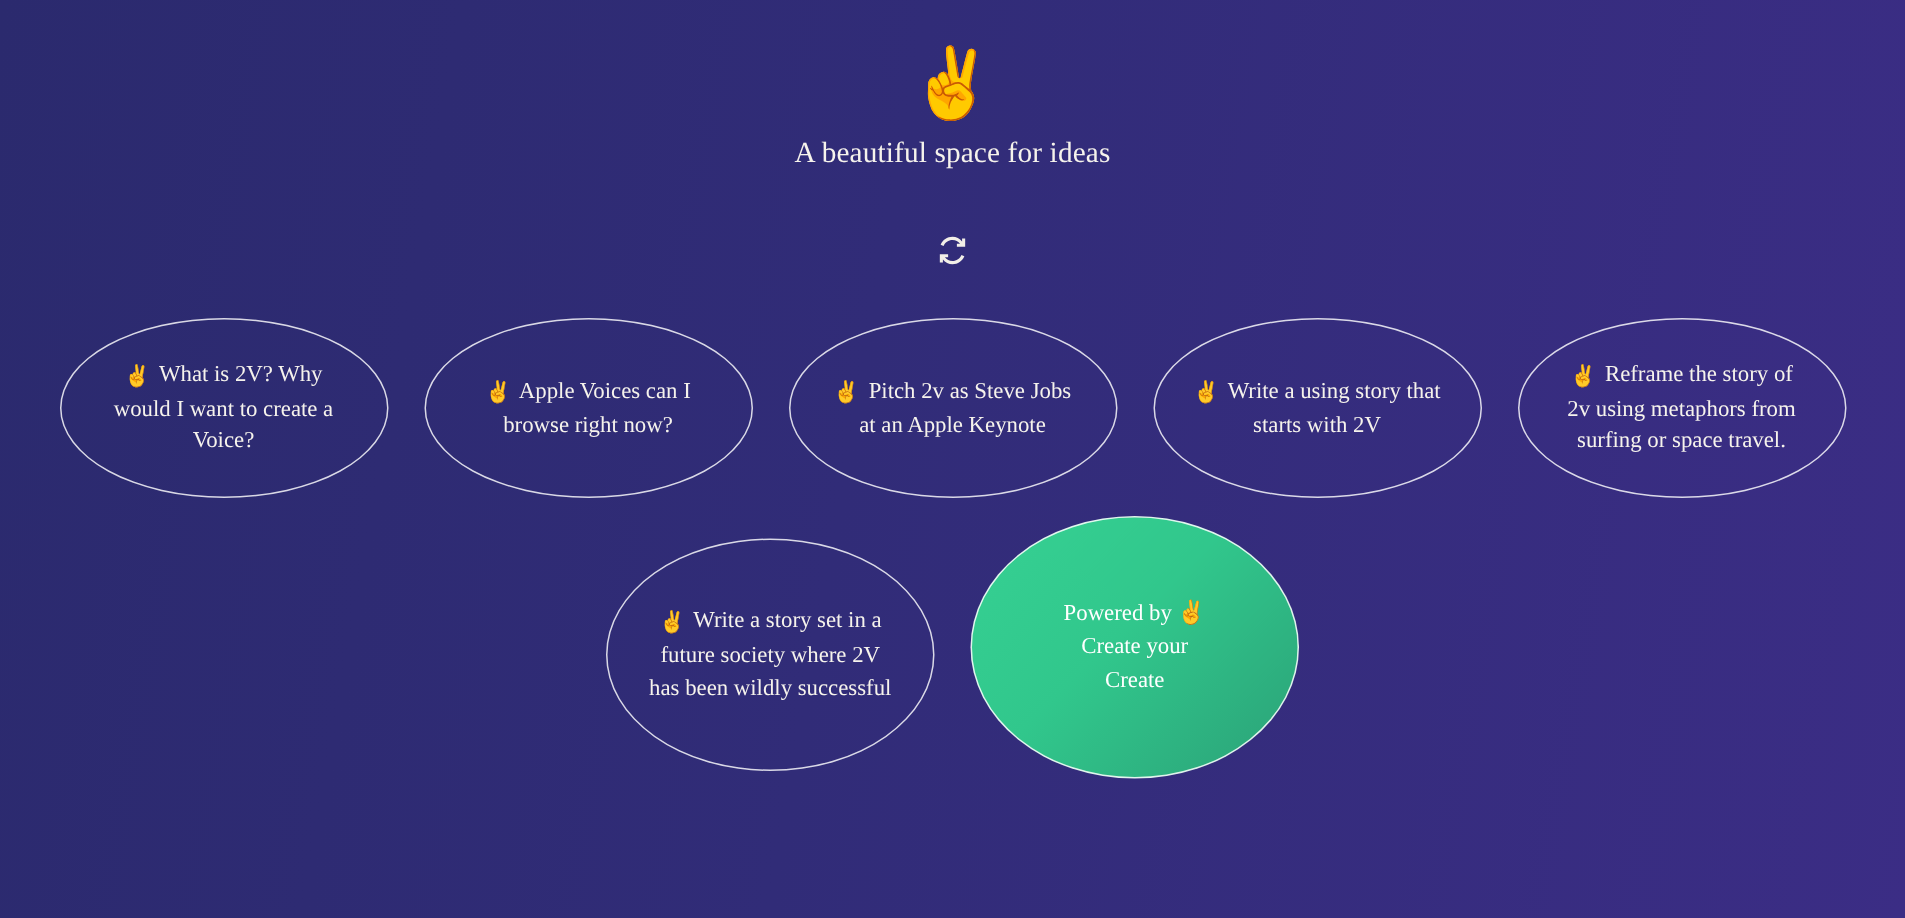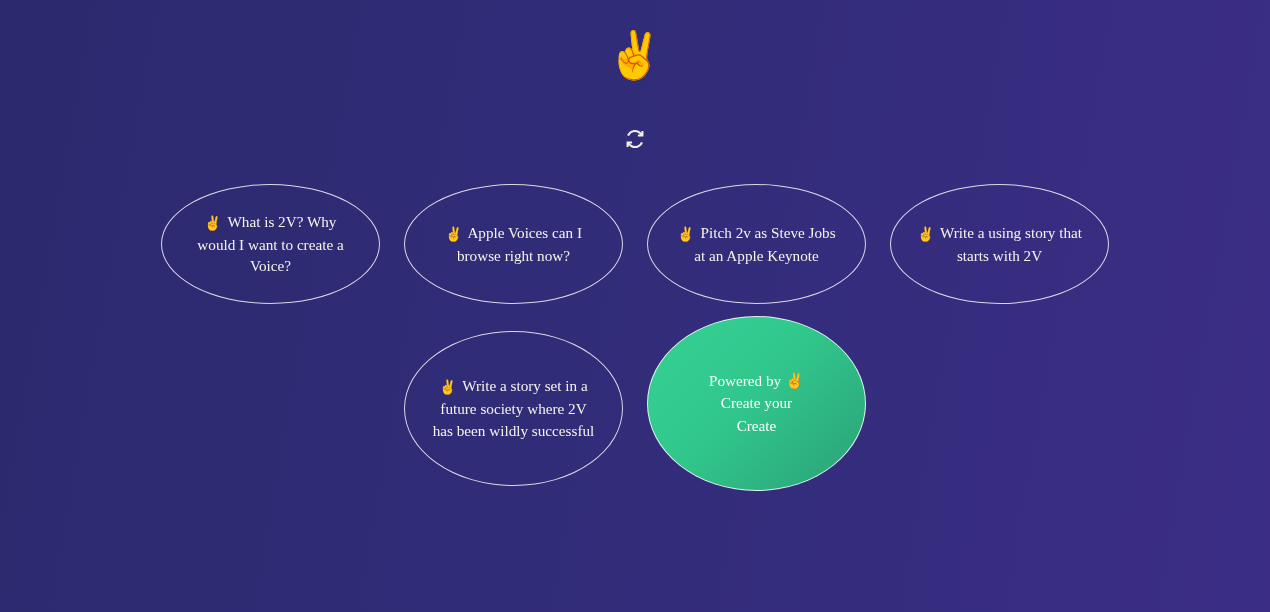--- a/index.html
+++ b/index.html
@@ -137,20 +137,21 @@
     margin-top: -10px;
   }
 </style>
 </head>
 <body>
 
 <div class="screen">
 
   <div class="header">
     <div class="logo-emoji">✌️</div>
+    <div class="tagline">A beautiful space for ideas</div>
   </div>
 
   <div class="refresh-wrap">
     <span>
       <svg width="26" height="26" viewBox="0 0 24 24" fill="#f2efe8" aria-hidden="true">
         <path d="M12 5.5c1.9 0 3.6.9 4.7 2.3l-2 0 0 1.9 5.1 0 0-5.1-1.9 0 0 1.9C16.5 4.6 14.4 3.6 12 3.6c-3.3 0-6.1 2-7.3 4.9l1.8 0.7C7.4 7 9.5 5.5 12 5.5z"></path>
         <path d="M12 18.5c-1.9 0-3.6-.9-4.7-2.3l2 0 0-1.9-5.1 0 0 5.1 1.9 0 0-1.9c1.4 1.9 3.5 2.9 5.9 2.9 3.3 0 6.1-2 7.3-4.9l-1.8-.7c-.9 2.2-3 3.7-5.5 3.7z"></path>
       </svg>
     </span>
   </div>
@@ -163,20 +164,23 @@
       </div>
       <div class="bubble h1">
         <span><span class="emoji">✌️</span> <span>Apple Voices can I browse right now?</span></span>
       </div>
       <div class="bubble h1">
         <span><span class="emoji">✌️</span> <span>Pitch 2v as Steve Jobs at an Apple Keynote</span></span>
       </div>
       <div class="bubble h1">
         <span><span class="emoji">✌️</span> <span>Write a using story that starts with 2V</span></span>
       </div>
+      <div class="bubble h1">
+        <span><span class="emoji">✌️</span> <span>Reframe the story of 2v using metaphors from surfing or space travel.</span></span>
+      </div>
     </div>
 
     <div class="row row-2">
       <div class="spacer"></div>
       <div class="bubble h2">
         <span><span class="emoji">✌️</span> <span>Write a story set in a future society where 2V has been wildly successful</span></span>
       </div>
       <div class="bubble-green">
         <span><span>Powered by</span> <span class="emoji">✌️</span><br><span>Create your</span><br><span>Create</span></span>
       </div>

